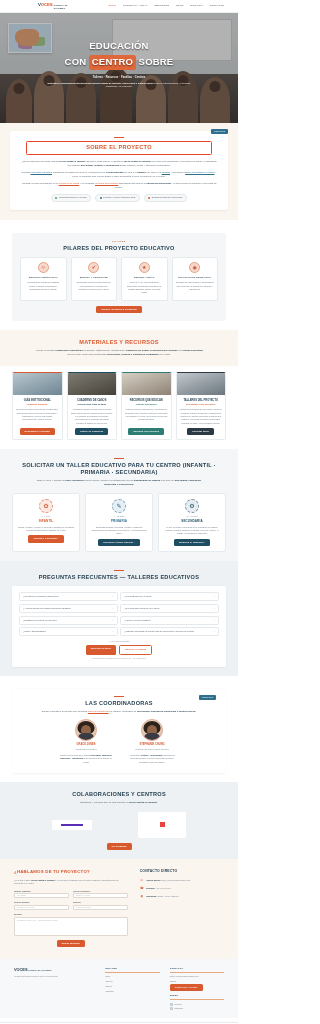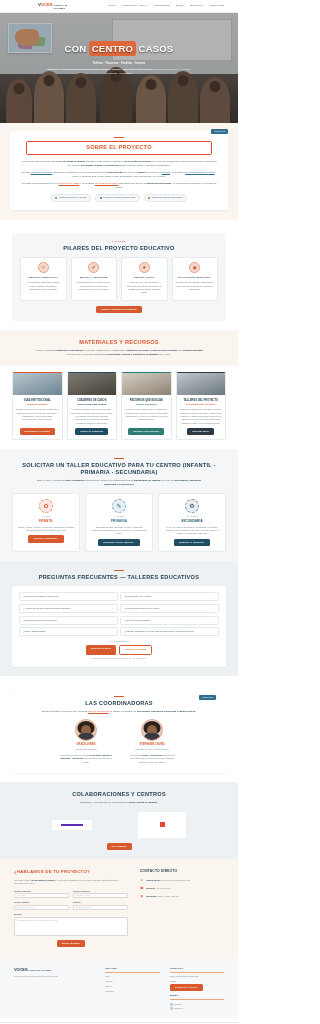--- a/index.html
+++ b/index.html
@@ -389,24 +389,25 @@
         </div>
       <div class="kid k6">
           <span class="head"></span>
         </div>
       <div class="kid k7">
           <span class="head"></span>
         </div>
     </div>
     <div class="hero-overlay"></div>
     <div class="hero-content">
+      <div class="hero-line1">EDUCACIÓN</div>
       <div class="hero-line2">
         <span>CON</span>
         <span class="hl">CENTRO</span>
-        <span>CASOS</span>
+        <span>SOBRE</span>
       </div>
       <div class="hero-tagline">Talleres · Recursos · Familias · Centros</div>
       <div class="hero-sub">
         <b>Materiales y formaciones para aulas que quieren hablar de racismo, convivencia y justicia social</b>
         <span>desde la escucha activa, el lenguaje respetuoso y la evidencia.</span>
       </div>
     </div>
   </div>
 
   <div class="about-wrap pos-rel">

